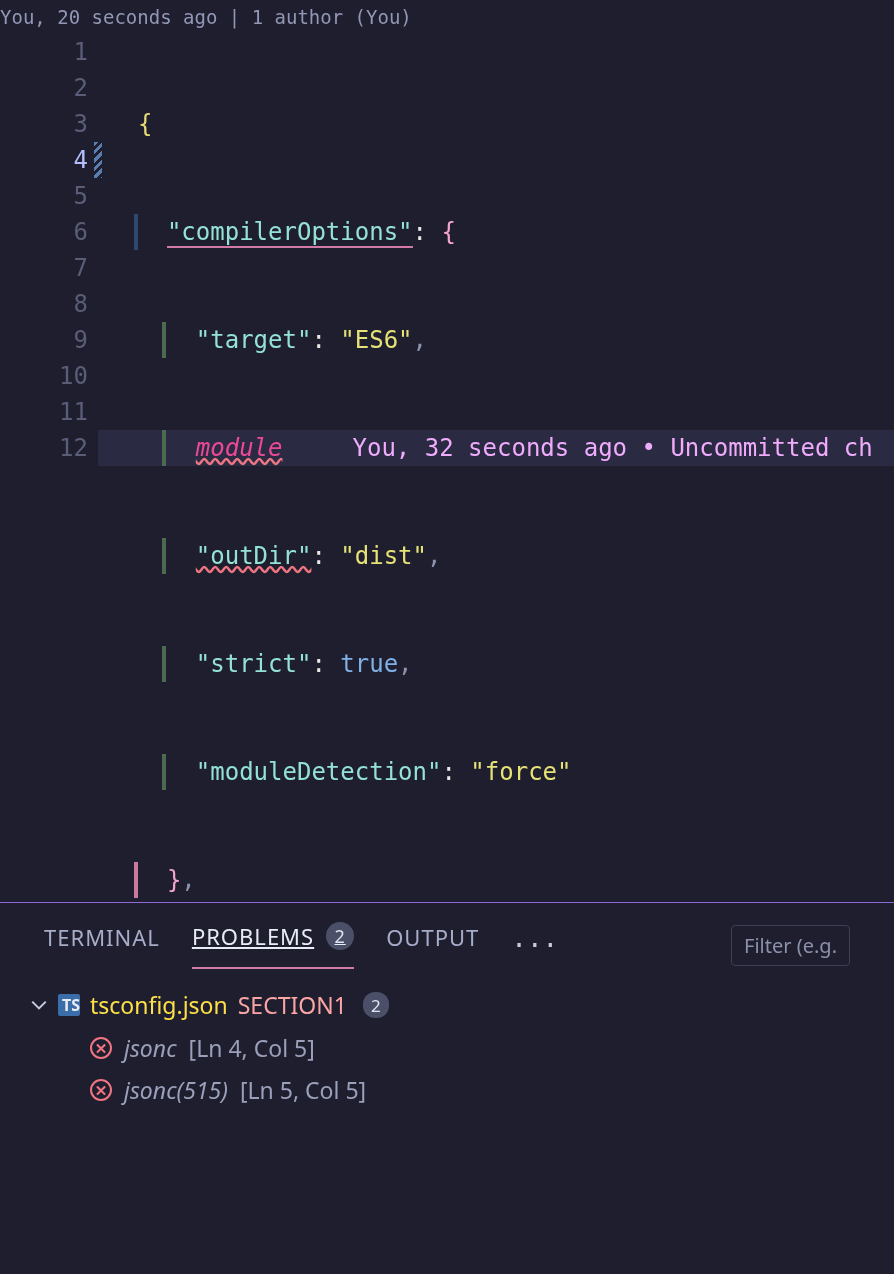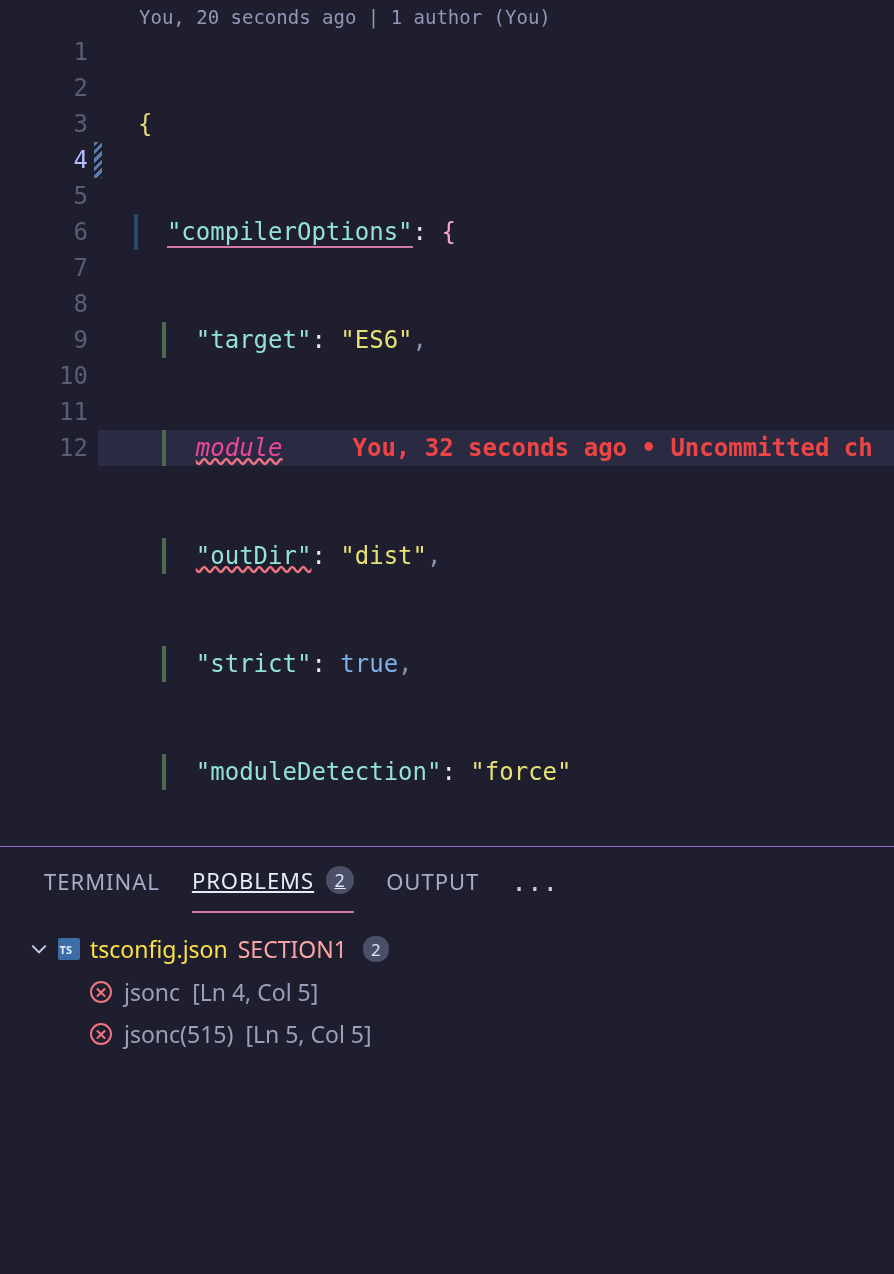--- a/index.html
+++ b/index.html
@@ -15,21 +15,20 @@
   }
   .editor-area {
     flex: 1;
     overflow: hidden;
     display: flex;
     flex-direction: column;
   }
   .codelens {
     font-size: 19px;
     color: #9197b5;
-    padding-left: 139px;
     padding-top: 6px;
     padding-bottom: 6px;
   }
   .code-container {
     display: flex;
     flex: 1;
   }
   .gutter {
     width: 98px;
     text-align: right;
@@ -81,32 +80,31 @@
     text-decoration-style: wavy;
     text-decoration-color: #f07582;
   }
   .tok-err-blue {
     color: #94e2d5;
     text-decoration-line: underline;
     text-decoration-style: wavy;
     text-decoration-color: #f07582;
   }
   .inline-blame {
-    color: #ef4444;
+    color: #f0abfc;
     font-size: 24px;
     padding-left: 70px;
-    font-weight: bold;
   }
   .co-underline {
     border-bottom: 2px solid #d17aa6;
   }
   .panel {
     border-top: 1px solid #8f6ad6;
     background: #1e1e2e;
-    height: 428px;
+    height: 372px;
   }
   .panel-tabs {
     display: flex;
     align-items: center;
     gap: 32px;
     padding: 18px 44px 0 44px;
   }
   .tab {
     font-family: -apple-system, system-ui, sans-serif;
     font-size: 22px;
@@ -152,40 +150,40 @@
   }
   .file-row {
     display: flex;
     align-items: center;
     gap: 10px;
     padding: 6px 0;
   }
   .chev { color:#c7cbe0; }
   .file-icon {
     width:22px; height:22px; background:#3b6ea8; display:inline-flex;
-    align-items:center; justify-content:flex-end; font-size:11px; color:#e8edf5;
-    font-weight:bold; padding-right:8px; border-radius:2px;
+    align-items:center; justify-content:flex-end; font-size:16px; color:#e8edf5;
+    font-weight:bold; padding-right:0; border-radius:2px;
   }
   .file-name { color:#fde047; }
   .file-path { color:#fca5a5; }
   .file-badge {
     background:#4b4f68; color:#e2e6f4; border-radius:12px; min-width:26px; height:26px;
     display:inline-flex; align-items:center; justify-content:center; font-size:17px; margin-left:6px;
   }
   .problem-row {
     display:flex; align-items:center; gap:12px;
     padding: 5px 0 5px 60px;
   }
   .err-icon {
     width:22px; height:22px; border:2px solid #f07582; border-radius:50%;
     display:inline-flex; align-items:center; justify-content:center; color:#f07582;
     font-size:15px; font-weight:bold;
   }
   .problem-text { color:#e8ecf6; }
-  .problem-source { color:#9ba0ba; }
+  .problem-source { color:#9ba0ba;font-style:italic; }
   .problem-loc { color:#9ba0ba; }
 </style>
 </head>
 <body>
 
 <div class="editor-area">
   <div class="codelens">You, 20 seconds ago | 1 author (You)</div>
   <div class="code-container">
     <div class="gutter">
       <div>1</div>
@@ -220,20 +218,21 @@
 
 <div class="panel">
   <div class="panel-tabs">
     <div class="tab">TERMINAL</div>
     <div class="tab active">
       <span>PROBLEMS</span>
       <span class="tab-badge">2</span>
     </div>
     <div class="tab">OUTPUT</div>
     <div class="overflow-btn">···</div>
+    <div class="filter">Filter (e.g.</div>
   </div>
   <div class="problems-body">
     <div class="file-row">
       <svg class="chev" width="18" height="18" viewBox="0 0 16 16">
           <path d="M2 5 l6 6 l6 -6" stroke="#c7cbe0" stroke-width="1.8" fill="none"></path>
         </svg>
       <span class="file-icon">TS</span>
       <span class="file-name">tsconfig.json</span>
       <span class="file-path">SECTION1</span>
       <span class="file-badge">2</span>

